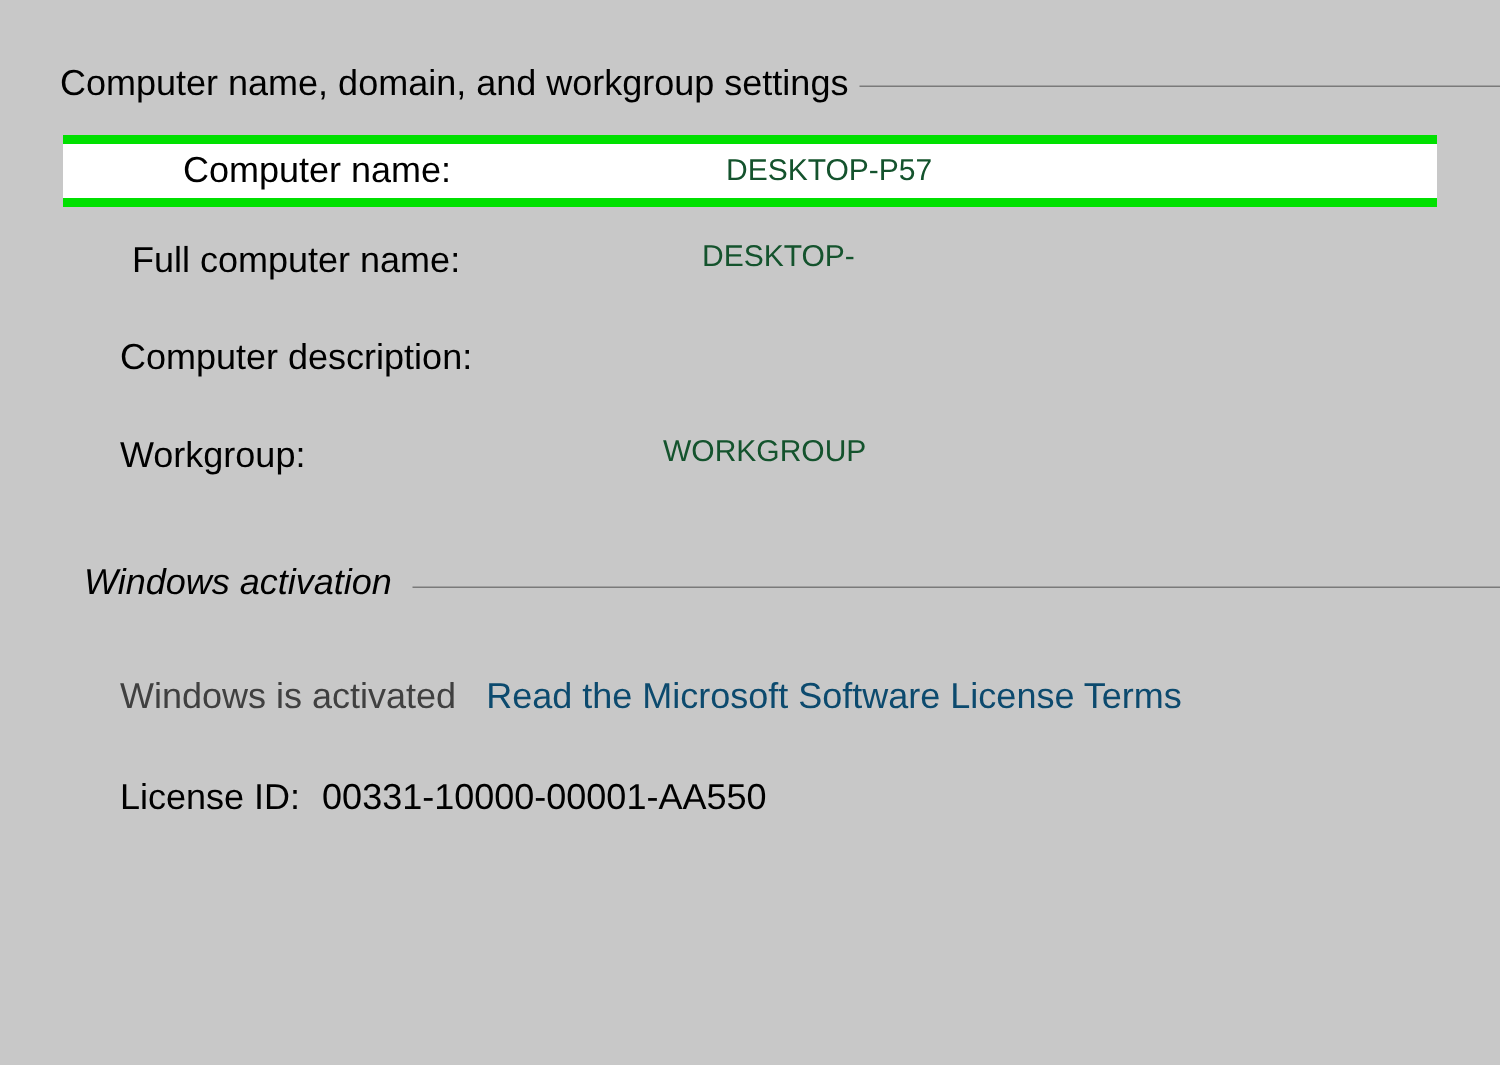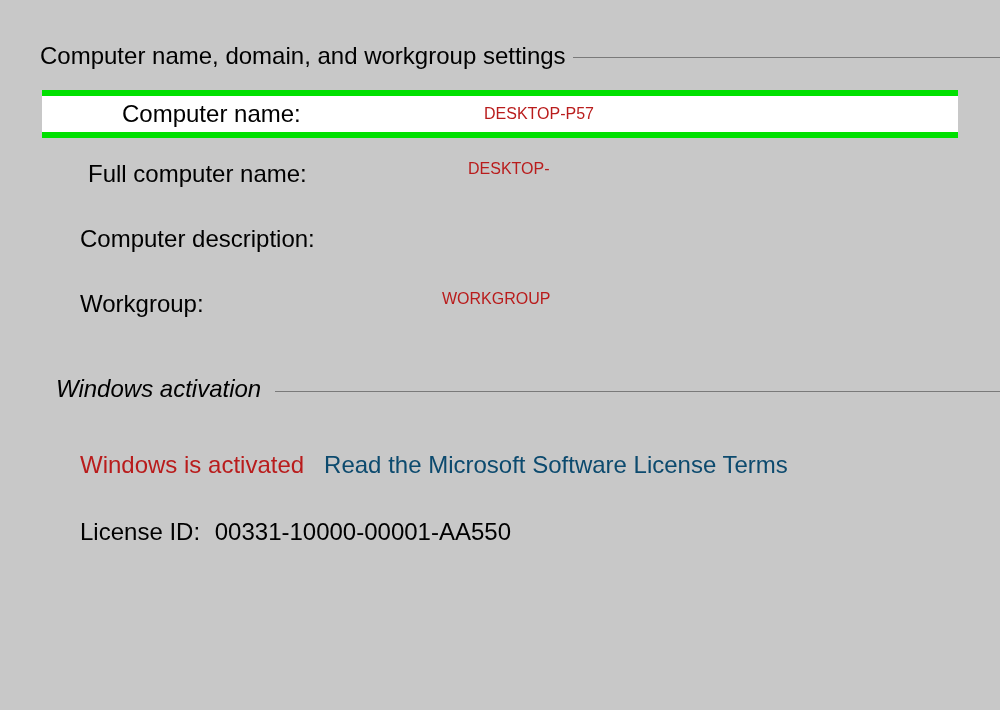--- a/index.html
+++ b/index.html
@@ -35,22 +35,22 @@
       margin-left: 42px;
     }
     .label {
       position: absolute;
       font-size: 24px;
       color: #000;
       font-weight: 400;
     }
     .value {
       position: absolute;
-      font-size: 16px;
-      color: #b91c1c;
+      font-size: 20px;
+      color: #14532d;
       font-weight: 400;
     }
     .link {
       color: #0c4a6e;
       font-size: 24px;
       font-weight: 400;
       cursor: pointer;
       margin-top: 11px;
     }
     .activation-row {
@@ -83,20 +83,20 @@
 <div class="label" style="left: 80px; top: 225px;">Computer description:</div>
 <div class="value" style="left: 442px; top: 225px;"></div>
 
 <div class="label" style="left: 80px; top: 290px;">Workgroup:</div>
 <div class="value" style="left: 442px; top: 290px;">WORKGROUP</div>
 
 <div class="section-header" style="left: 56px; top: 375px; font-style: italic;">Windows activation</div>
 <div class="section-line" style="left: 275px; top: 391px; width: 725px;"></div>
 
 <div class="activation-row" style="left: 80px; top: 440px;">
-  <span style="font-size: 24px; color: #b91c1c;">Windows is activated</span>
+  <span style="font-size: 24px; color: #404040;">Windows is activated</span>
   <span class="link">Read the Microsoft Software License Terms</span>
 </div>
 
 <div class="product-row" style="left: 80px; top: 518px;">
   <span>License ID:</span>
   <span style="margin-left: 8px;">00331-10000-00001-AA550</span>
 </div>
 
 </body></html>

